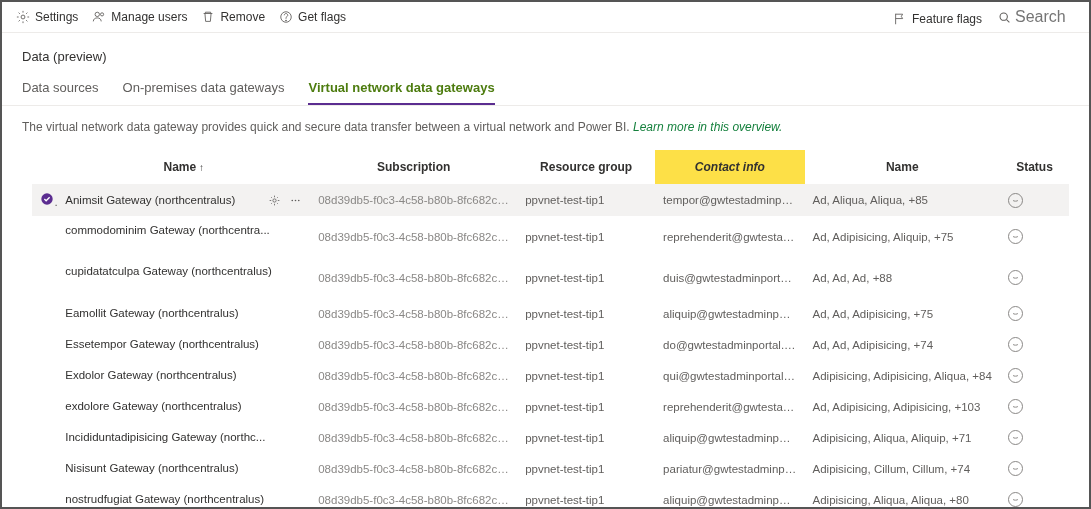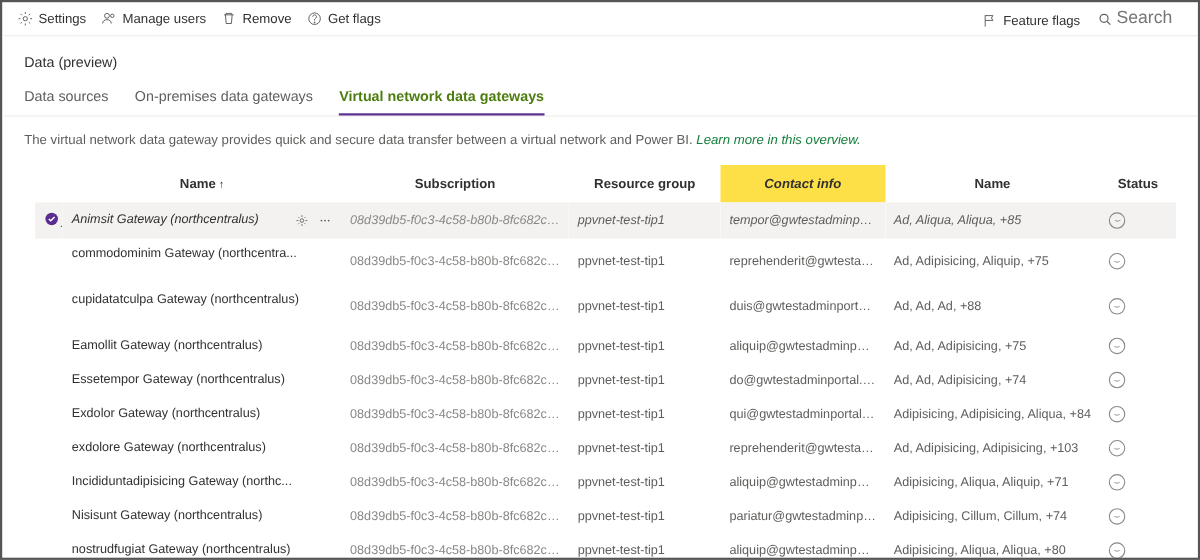--- a/index.html
+++ b/index.html
@@ -15,21 +15,21 @@
 .tab { padding: 8px 0; font-size: 13px; cursor: pointer; color: #605e5c; border-bottom: 2px solid transparent; }
 .tab.active { color: #4d7c0f; border-bottom: 2px solid #5b2d90; font-weight: 600; }
 .description { padding: 14px 20px 8px; font-size: 12px; color: #605e5c; }
 .description a { color: #15803d; text-decoration: none; cursor: pointer; font-style: italic; }
 .table-wrap { padding: 8px 20px 0 30px; }
 table { width: 100%; border-collapse: collapse; table-layout: fixed; }
 th { text-align: center; font-weight: 600; font-size: 12px; padding: 10px 8px; color: #323130; }
 th.sorted::after { content: " ↑"; font-size: 10px; }
 th.contact { background: #fde047; font-style: italic; }
 td { padding: 8px 8px; font-size: 11.5px; color: #605e5c; white-space: nowrap; overflow: hidden; text-overflow: ellipsis; }
-tr.row:hover, tr.row.selected { background: #f3f2f1; font-style: italic; }
+tr.row:hover, tr.row.selected { background: #f3f2f1; }
 tr.row.selected td.name { color: #323130; }
 td.name { color: #323130; }
 td.sub { color: #8a8886; }
 .check-cell { width: 22px; }
 .check-cell svg { width: 14px; height: 14px; }
 .row-actions { display: inline-flex; gap: 8px; float: right; visibility: hidden; }
 tr.row.selected .row-actions { visibility: visible; }
 .row-actions svg { width: 13px; height: 13px; cursor: pointer; }
 .status-icon { width: 15px; height: 15px; border: 1.5px solid #8a8886; border-radius: 50%; display: inline-flex; align-items: center; justify-content: center; font-size: 9px; color: #8a8886; }
 .search-wrap { display: flex; align-items: center; gap: 4px; color: #605e5c; }

